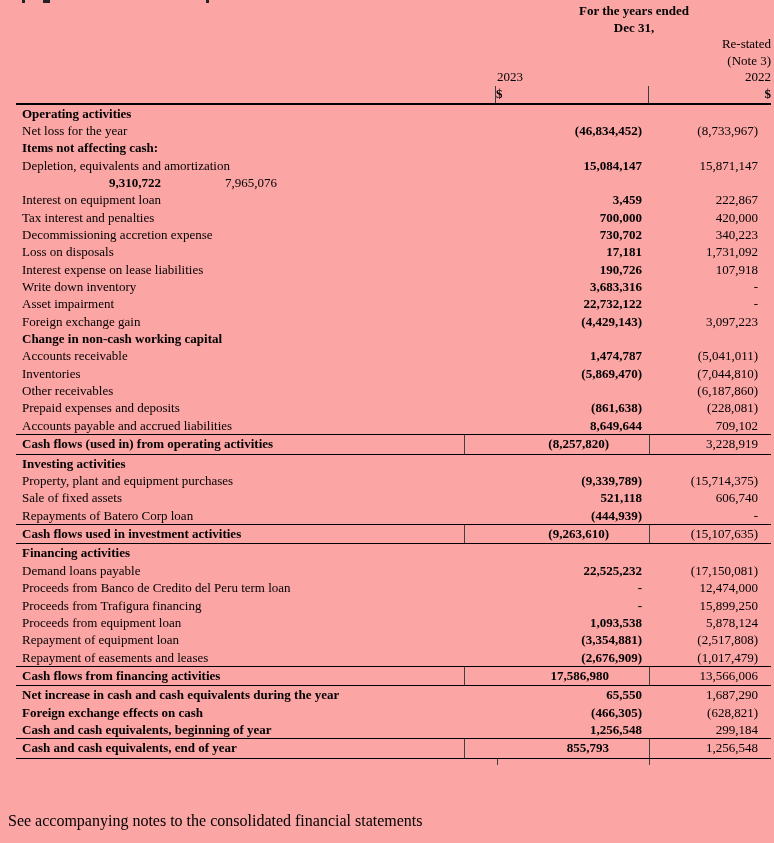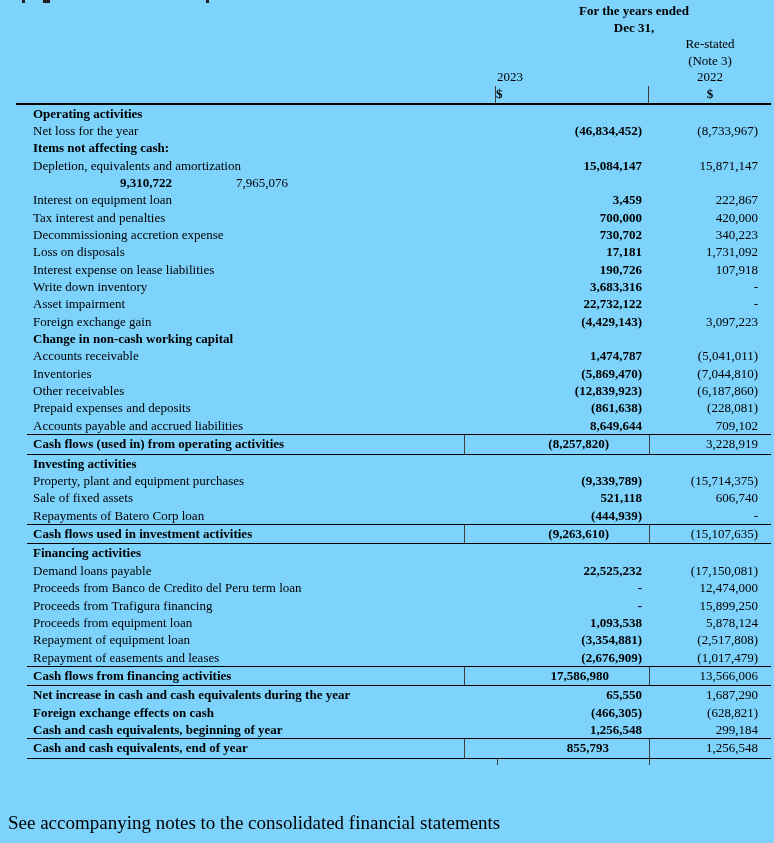--- a/index.html
+++ b/index.html
@@ -1,57 +1,57 @@
 <!DOCTYPE html>
 <html><head>
 <meta charset="utf-8">
 <style>
   html,body{margin:0;padding:0;background:#fff;}
   .page{
-    position:relative;width:774px;height:843px;background:#7dd3fc;
+    position:relative;width:774px;height:843px;background:#fca5a5;
     font-family:"Liberation Serif",serif;color:#000;font-size:13px;overflow:hidden;
   }
   
   .frag{position:absolute;top:0;height:3px;background:#222;}
   .frag.f1{left:22px;width:3px;}
   .frag.f2{left:43px;width:7px;}
   .frag.f3{left:206px;width:3px;}
 
   .fin-table{position:absolute;left:16px;top:0;width:755px;}
 
   
   .thead{border-bottom:2px solid #000;padding-top:3px;}
   .hrow{display:flex;height:16.6px;line-height:16.6px;}
   .hspacer{flex:1;}
   .hc-wide{width:274px;text-align:center;}
   .hc-2023{width:152px;text-align:left;}
-  .hc-2022{width:122px;text-align:center;font-family:Liberation Serif, serif;}
+  .hc-2022{width:122px;text-align:right;font-family:Liberation Serif, serif;}
   .b{font-weight:bold;}
   .hrow.dollar .hc-2023,
   .hrow.dollar .hc-2022{border-left:1px solid #3c3c3c;font-weight:bold;}
 
   
-  .row{display:flex;height:17.35px;line-height:17.35px;white-space:nowrap;margin-left:11px;}
+  .row{display:flex;height:17.35px;line-height:17.35px;white-space:nowrap;}
   .row .label{flex:1;padding-left:6px;overflow:hidden;}
   .row .num{text-align:right;overflow:hidden;}
   .row .c2023{width:152px;padding-right:7px;font-weight:bold;box-sizing:border-box;}
   .row .c2022{width:122px;padding-right:13px;box-sizing:border-box;}
   .row.section .label{font-weight:bold;}
   .row.strong .label{font-weight:bold;}
   .row.total{height:20.5px;line-height:18.5px;border-top:1px solid #000;border-bottom:1px solid #000;box-sizing:border-box;gap:33px;}
   .row.total .label{font-weight:bold;}
   .row.total .c2023,
   .row.total .c2022{border-left:1px solid #404040;}
 
   .post-ticks{display:flex;height:6px;}
   .post-ticks .pt-spacer{flex:1;}
   .post-ticks .pt-2023{width:152px;border-left:1px solid #3c3c3c;box-sizing:border-box;}
   .post-ticks .pt-2022{width:122px;border-left:1px solid #3c3c3c;box-sizing:border-box;}
 
-  .footer-note{position:absolute;left:8px;top:812px;font-size:19px;}
+  .footer-note{position:absolute;left:8px;top:812px;font-size:16px;}
 </style>
 </head>
 <body>
 
 <div class="page">
 
   <span class="frag f1"></span>
   <span class="frag f2"></span>
   <span class="frag f3"></span>
 
@@ -163,21 +163,20 @@
     <div class="num c2023">1,474,787</div>
     <div class="num c2022">(5,041,011)</div>
   </div>
         <div class="row item">
     <div class="label">Inventories</div>
     <div class="num c2023">(5,869,470)</div>
     <div class="num c2022">(7,044,810)</div>
   </div>
         <div class="row item">
     <div class="label">Other receivables</div>
-    <div class="num c2023">(12,839,923)</div>
     <div class="num c2022">(6,187,860)</div>
   </div>
         <div class="row item">
     <div class="label">Prepaid expenses and deposits</div>
     <div class="num c2023">(861,638)</div>
     <div class="num c2022">(228,081)</div>
   </div>
         <div class="row item">
     <div class="label">Accounts payable and accrued liabilities</div>
     <div class="num c2023">8,649,644</div>

